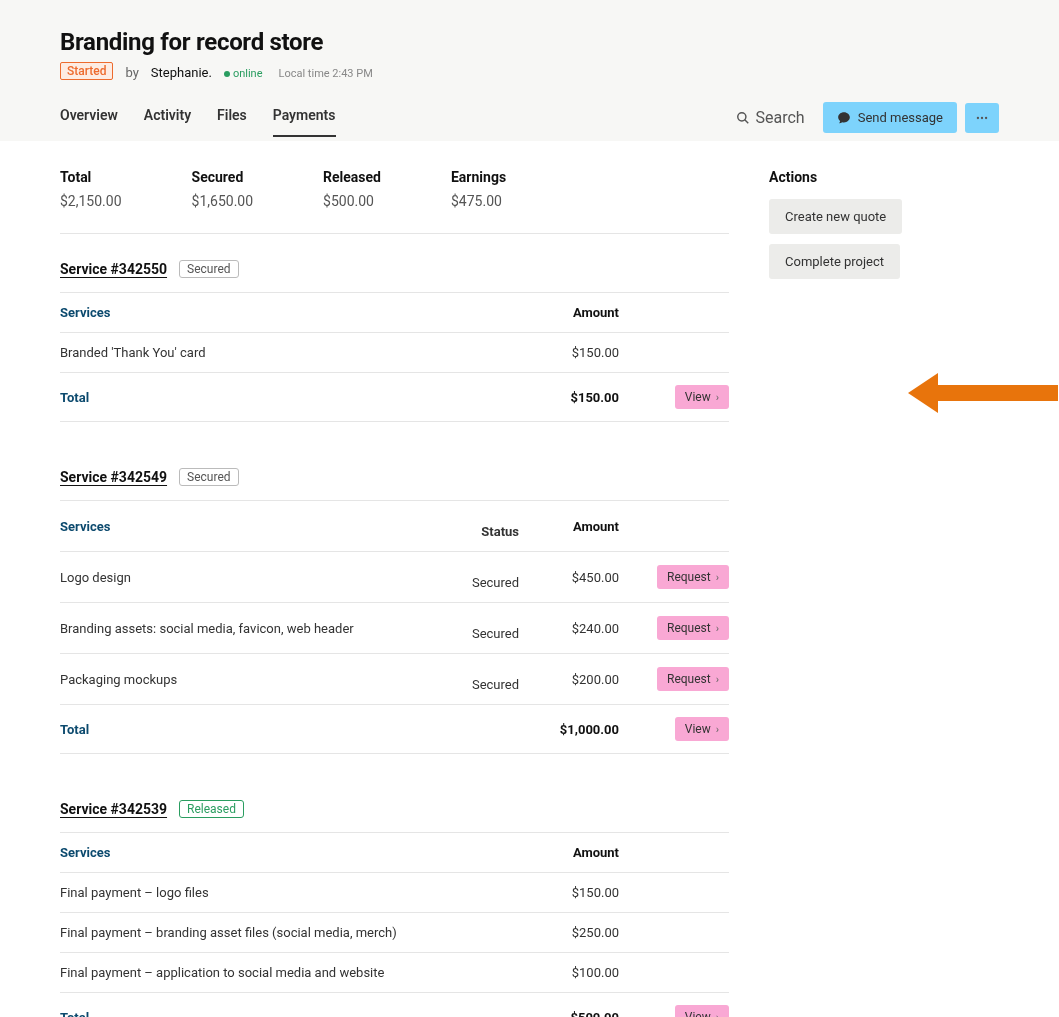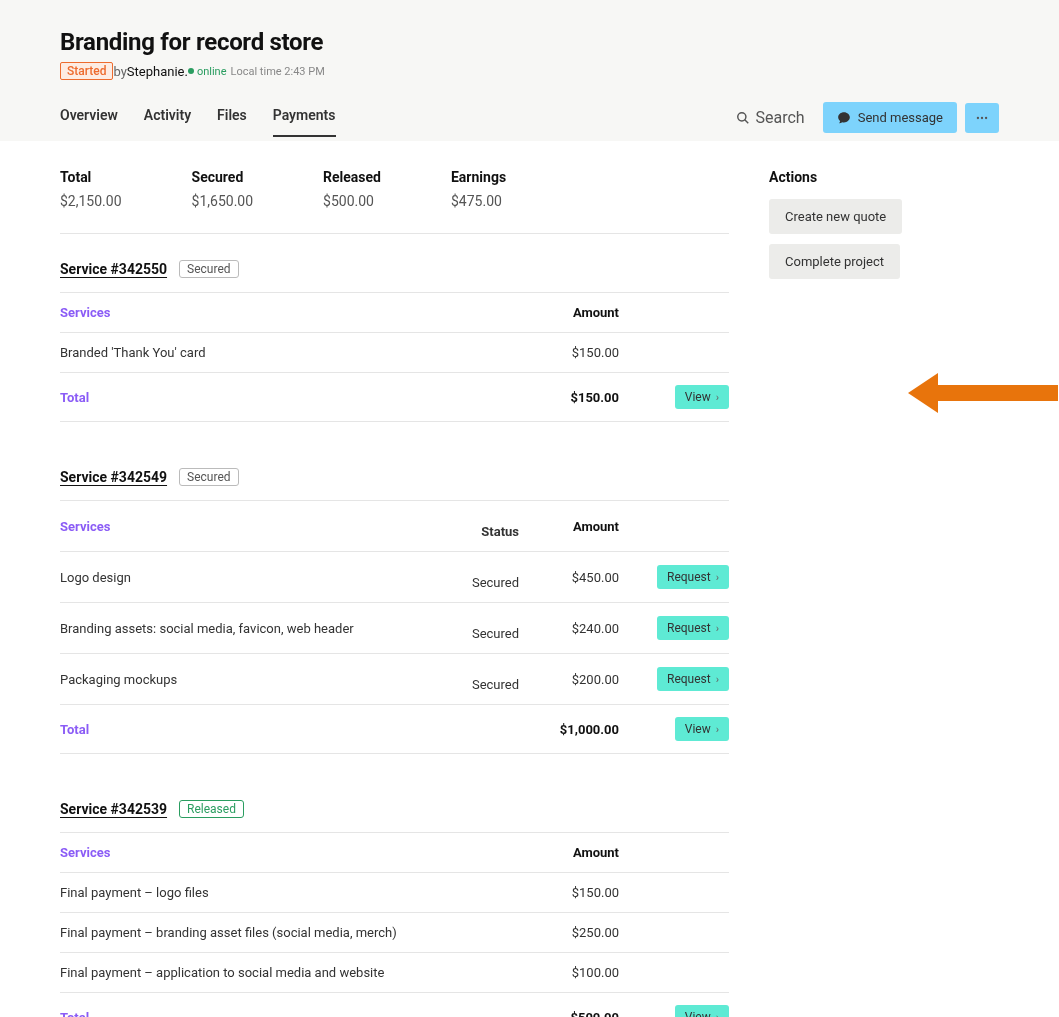--- a/index.html
+++ b/index.html
@@ -1,19 +1,19 @@
 <!DOCTYPE html>
 <html><head>
   <meta charset="utf-8">
   <style>
     * { box-sizing: border-box; margin: 0; padding: 0; }
     body { font-family: -apple-system, BlinkMacSystemFont, "Segoe UI", Roboto, Helvetica, Arial, sans-serif; color: #111; background: #fff; }
     .header { background: #f7f7f5; padding: 28px 60px 0 60px; position: relative; }
     .title { font-size: 24px; font-weight: 700; letter-spacing: -0.3px; }
-    .meta-row { display: flex; align-items: center; gap: 0; margin-top: 6px; font-size: 13px; }
+    .meta-row { display: flex; align-items: flex-end; gap: 12px; margin-top: 6px; font-size: 13px; }
     .badge-started { border: 1px solid #ed6b2e; color: #ed6b2e; background: #fdece3; padding: 1px 6px; border-radius: 2px; font-size: 12px; font-weight: 500; }
     .meta-by { color: #666; }
     .meta-author { color: #111; }
     .status-online { color: #2a9d60; font-size: 11px; display: inline-flex; align-items: center; gap: 3px; }
     .dot-online { width: 6px; height: 6px; border-radius: 50%; background: #2a9d60; display: inline-block; }
     .meta-time { color: #888; font-size: 11px; margin-left: 4px; }
     .tabs-row { display: flex; align-items: center; justify-content: space-between; margin-top: 22px; }
     .tabs { display: flex; gap: 26px; }
     .tab { padding-bottom: 12px; font-weight: 600; font-size: 14px; color: #333; border-bottom: 2px solid transparent; cursor: pointer; }
     .tab.active { border-bottom-color: #333; }
@@ -36,26 +36,26 @@
     .service-title { font-weight: 700; font-size: 14px; text-decoration: underline; text-underline-offset: 3px; }
     .pill { font-size: 12px; padding: 1px 7px; border-radius: 3px; border: 1px solid; }
     .pill-secured { border-color: #bbb; color: #555; }
     .pill-released { border-color: #2a9d60; color: #2a9d60; }
 
     .svc-table { width: 100%; }
     .svc-head, .svc-row, .svc-total { display: flex; align-items: center; padding: 12px 0; border-top: 1px solid #e5e5e5; }
     .svc-head { font-weight: 700; font-size: 13px; color: #111; }
     .svc-total { border-bottom: 1px solid #e5e5e5; font-weight: 700; }
     .col-name { flex: 1; font-size: 13px; color: #333; }
-    .svc-head .col-name, .svc-total .col-name { color: #8b5cf6; }
+    .svc-head .col-name, .svc-total .col-name { color: #0c4a6e; }
     .col-status { width: 110px; text-align: right; font-size: 13px; color: #333; margin-top: 11px; }
     .col-amount { width: 100px; text-align: right; font-size: 13px; color: #333; }
     .svc-head .col-amount, .svc-total .col-amount { color: #111; }
     .col-action { width: 110px; display: flex; justify-content: flex-end; }
-    .mini-btn { background: #5eead4; color: #333; border: none; padding: 5px 10px; font-size: 12px; border-radius: 3px; display: inline-flex; align-items: center; gap: 5px; cursor: pointer; font-family: inherit; }
+    .mini-btn { background: #f9a8d4; color: #333; border: none; padding: 5px 10px; font-size: 12px; border-radius: 3px; display: inline-flex; align-items: center; gap: 5px; cursor: pointer; font-family: inherit; }
     .chevron { font-size: 11px; color: #666; }
 
     .actions-title { font-weight: 700; font-size: 14px; margin-bottom: 14px; }
     .action-btn { display: block; width: auto; background: #ececea; color: #333; border: none; padding: 10px 16px; font-size: 13px; border-radius: 3px; cursor: pointer; margin-bottom: 10px; font-family: inherit; text-align: left; }
 
     .arrow-annotation { position: absolute; top: 224px; left: 908px; pointer-events: none; }
     .arrow-annotation svg { display: block; }
   </style>
 </head>
 <body>

